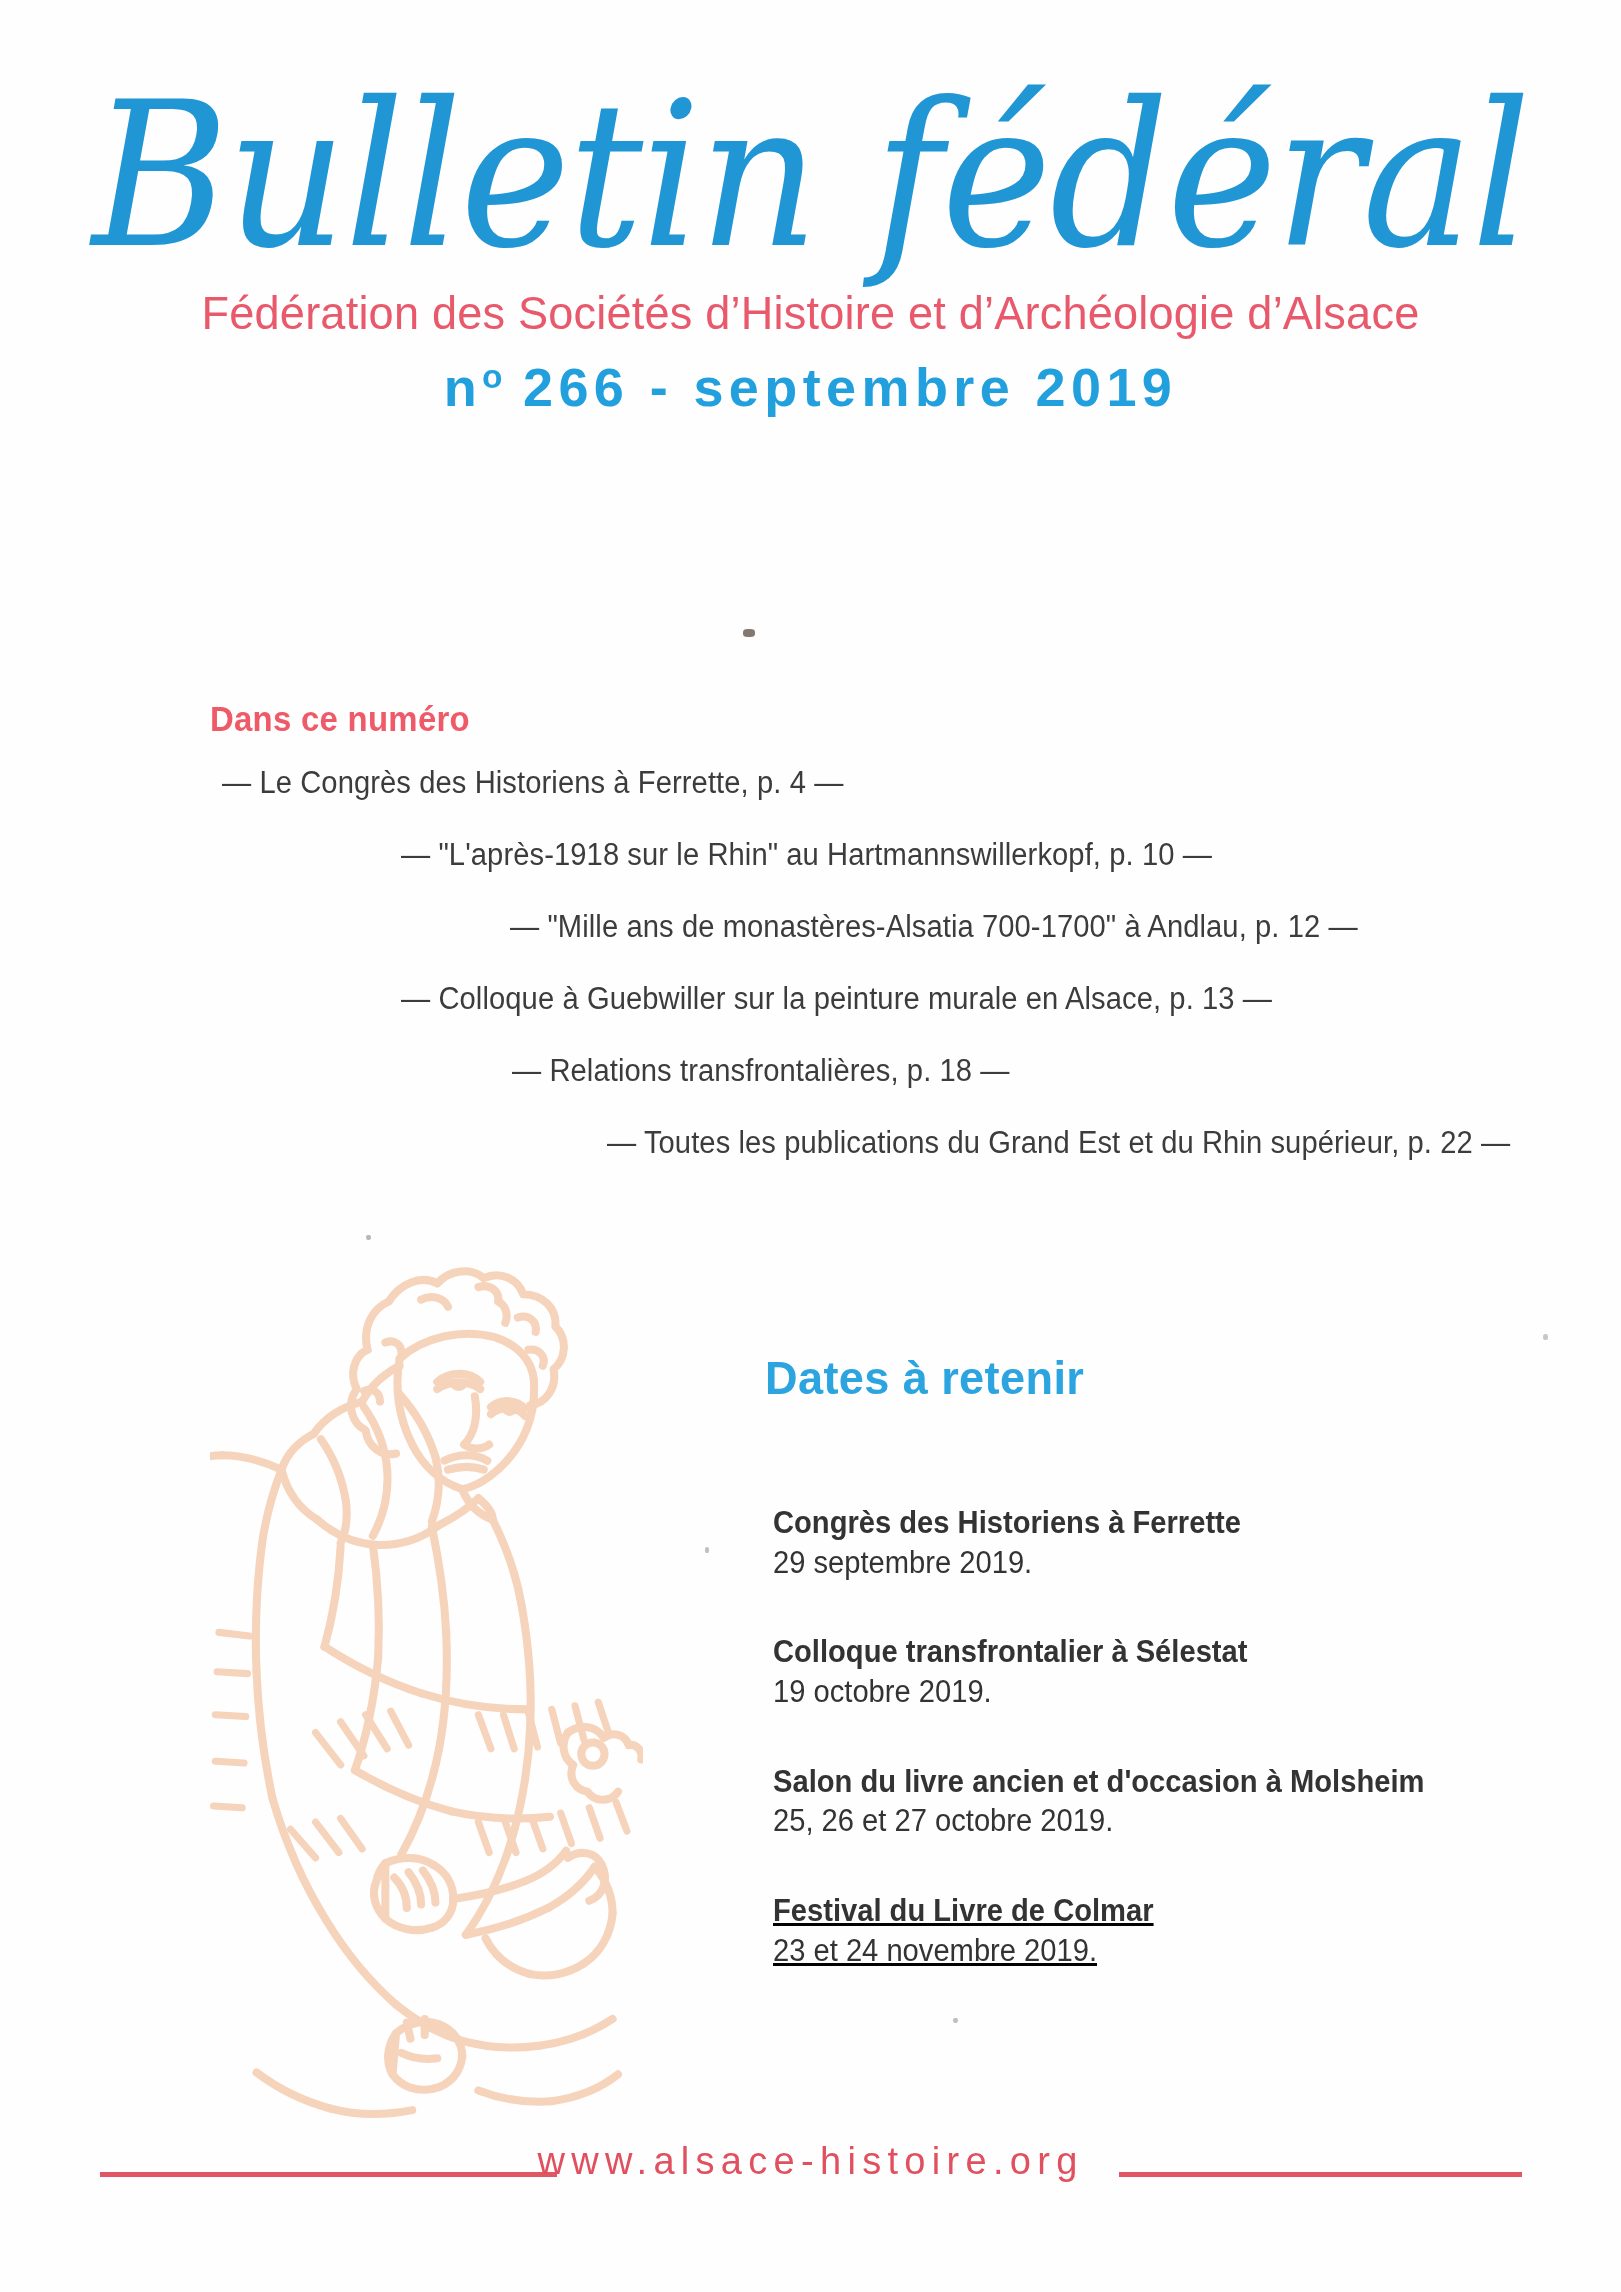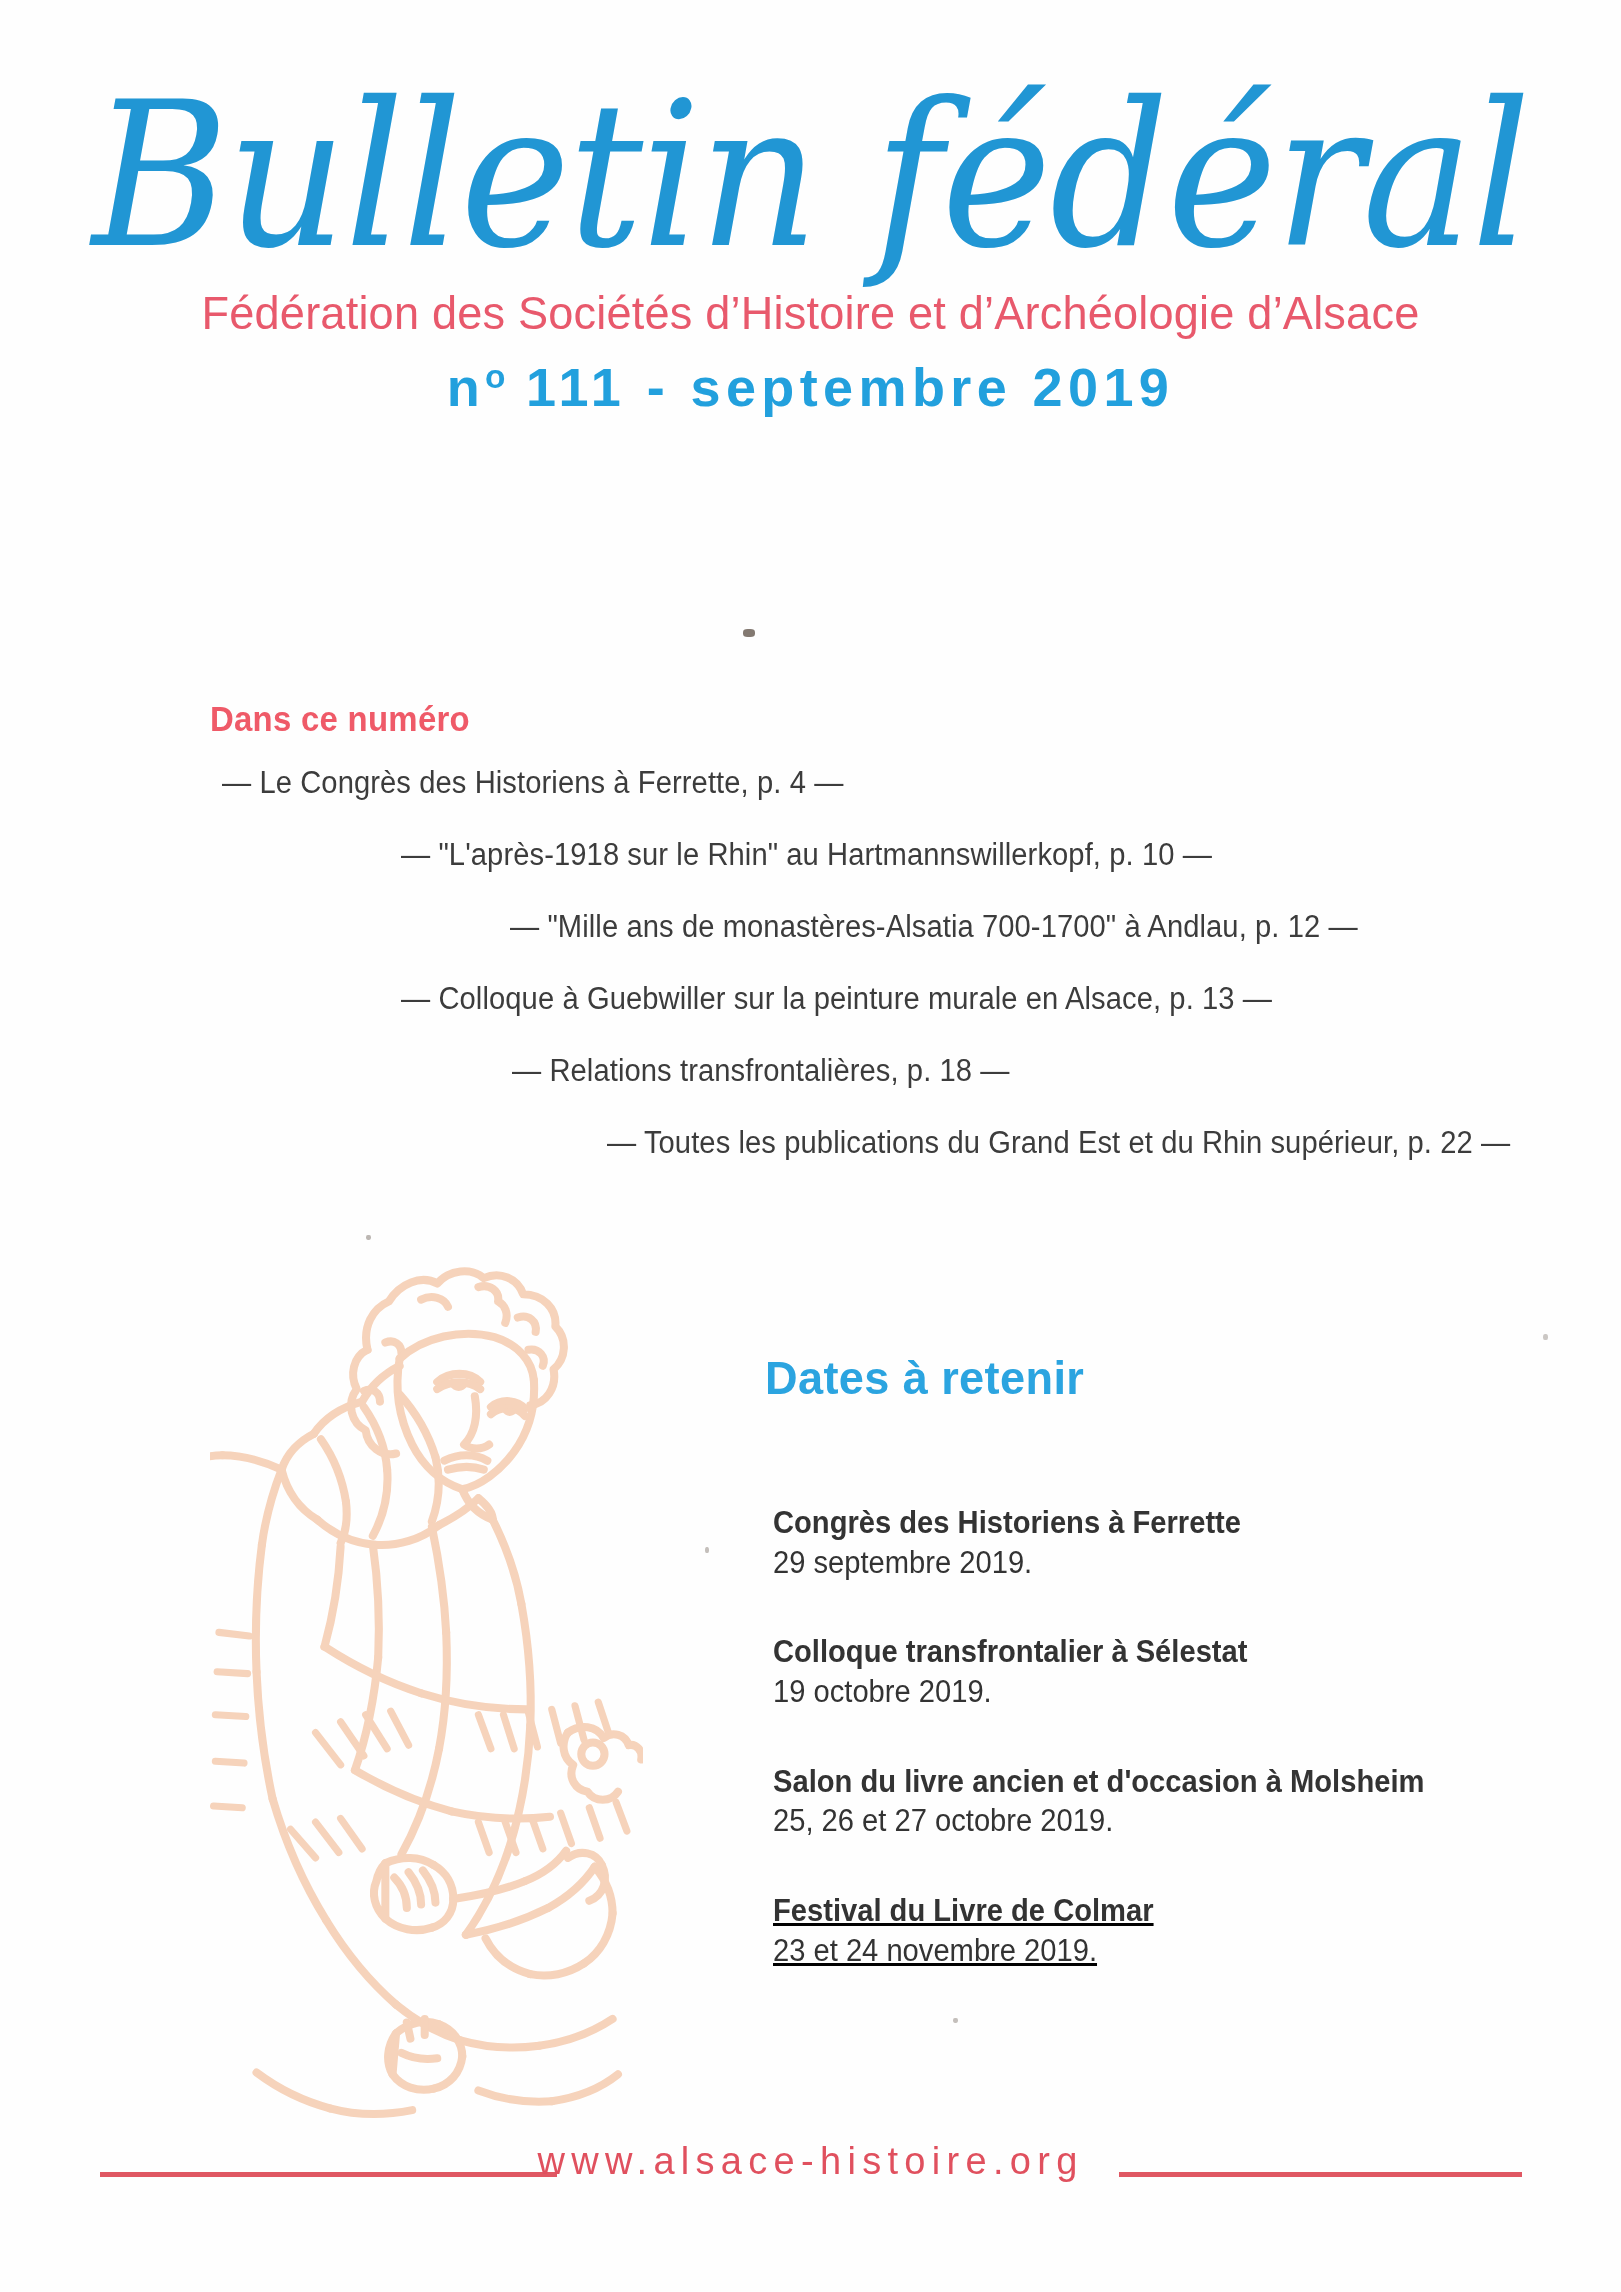--- a/index.html
+++ b/index.html
@@ -211,21 +211,21 @@
 </style>
 </head>
 <body>
 
 <div id="page">
 
   <div class="masthead">
     <div class="title-main">Bulletin fédéral</div>
     <div class="title-sub">Fédération des Sociétés d’Histoire et d’Archéologie d’Alsace</div>
     <div class="title-issue">
-      <span>n</span><span class="sup">o</span><span> 111 - septembre 2019</span>
+      <span>n</span><span class="sup">o</span><span> 266 - septembre 2019</span>
     </div>
   </div>
 
   <div class="speck" style="left:743px; top:629px; width:11.6px; height:8px;"></div>
   <div class="speck" style="left:366px; top:1235px; width:4.5px; height:5.4px; opacity:0.45;"></div>
   <div class="speck" style="left:705px; top:1547px; width:3.6px; height:6.3px; opacity:0.4;"></div>
   <div class="speck" style="left:953px; top:2018px; width:4.5px; height:5.4px; opacity:0.4;"></div>
   <div class="speck" style="left:1543px; top:1334px; width:4.5px; height:6.3px; opacity:0.35;"></div>
 
   <div class="toc">

